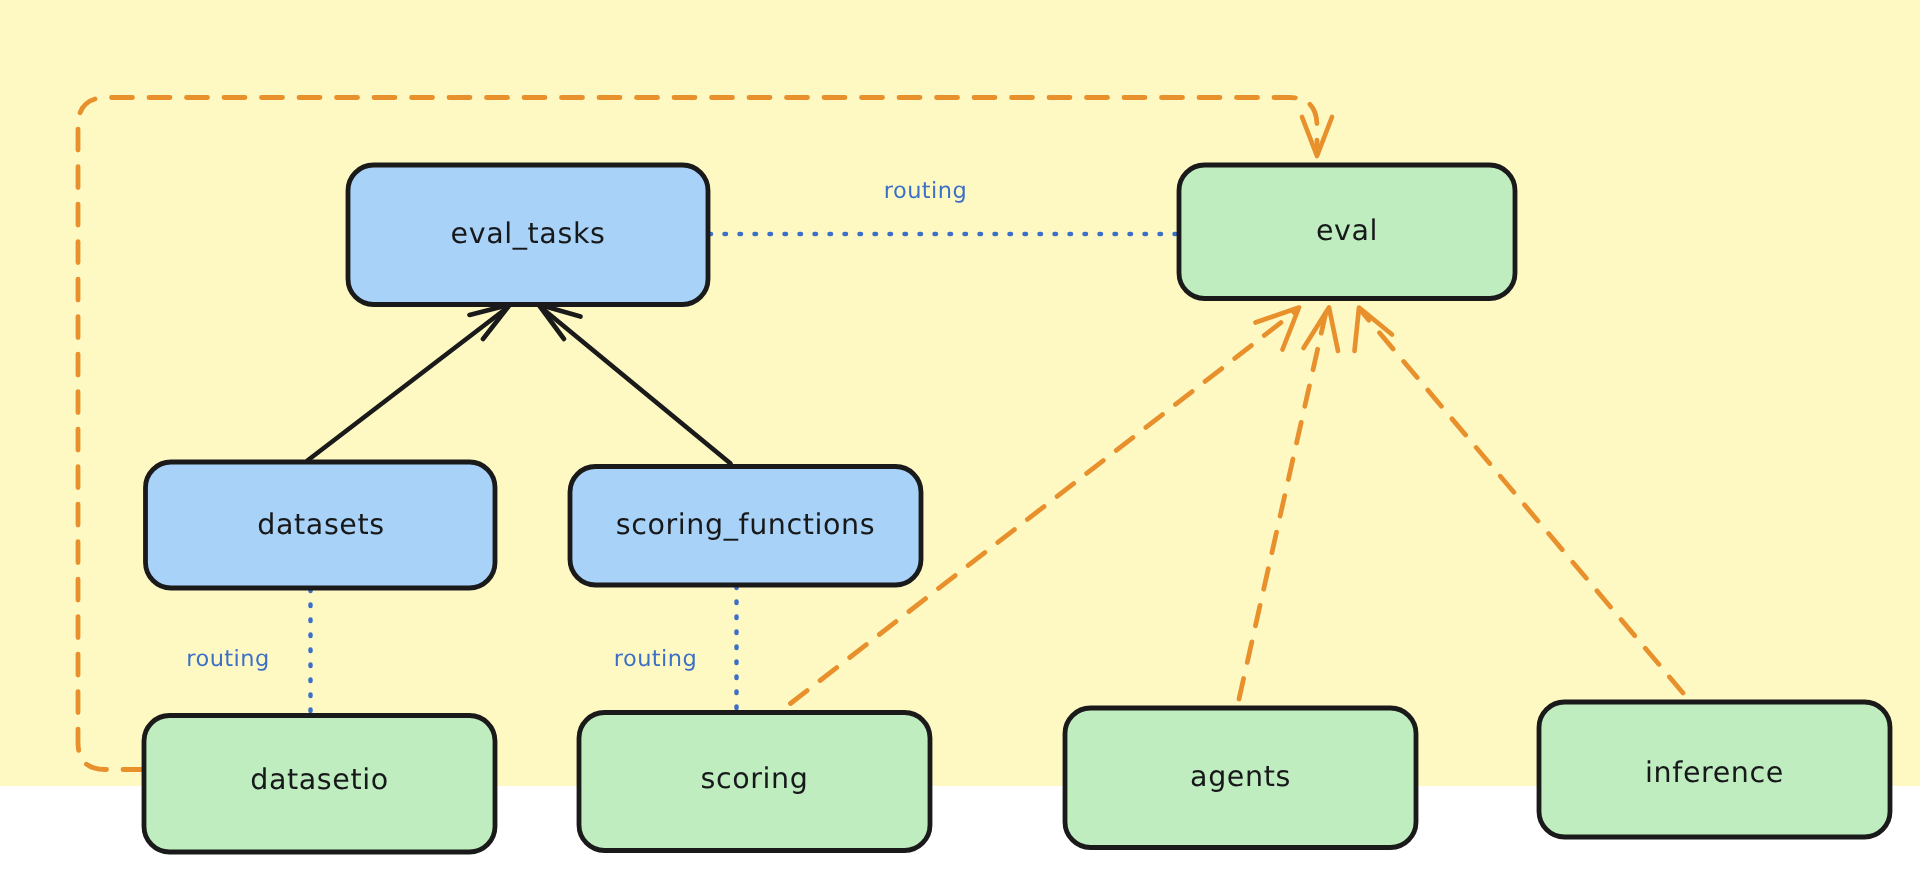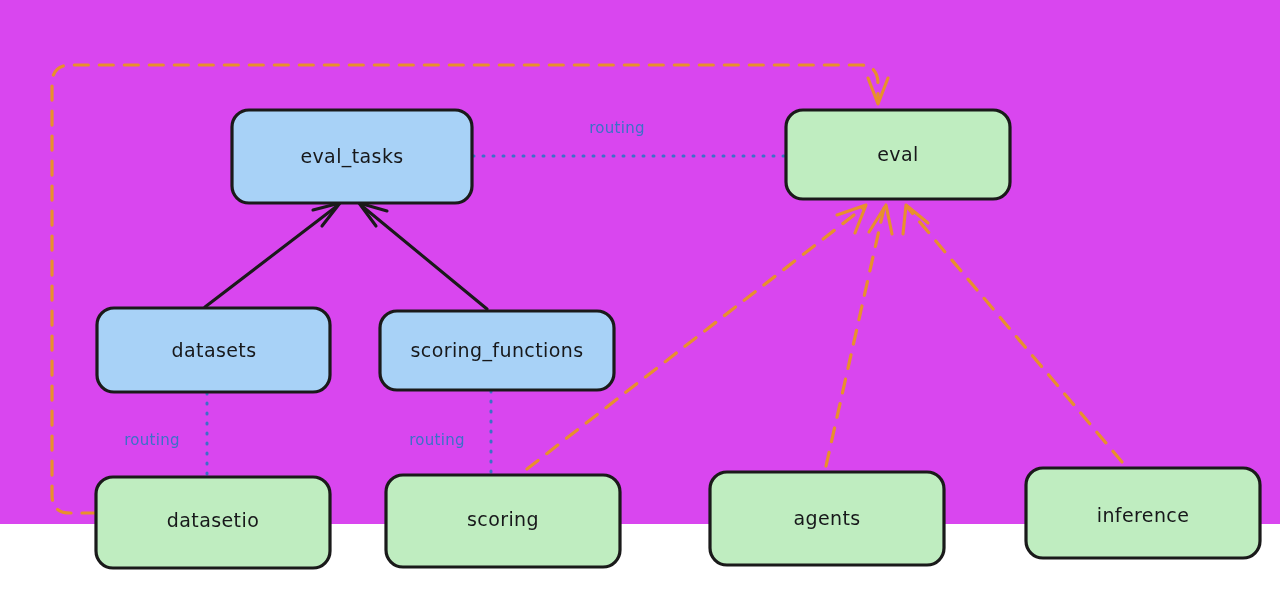--- a/index.html
+++ b/index.html
@@ -1,17 +1,17 @@
 <!DOCTYPE html>
 <html><head>
 <meta charset="utf-8">
 <style>
   html,body{margin:0;padding:0;background:#ffffff;}
   body{width:1280px;height:596px;font-family:"DejaVu Sans",sans-serif;overflow:hidden;}
-  #canvas{position:relative;width:1280px;height:524px;background:#d946ef;}
+  #canvas{position:relative;width:1280px;height:524px;background:#fef9c3;}
   svg#diagram{position:absolute;left:0;top:0;width:1280px;height:596px;}
   .node-label{
     font-family:"DejaVu Sans",sans-serif;
     font-size:19px;
     fill:#17181a;
     text-anchor:middle;
     dominant-baseline:middle;
     letter-spacing:0.4px;
   }
   .edge-label{

